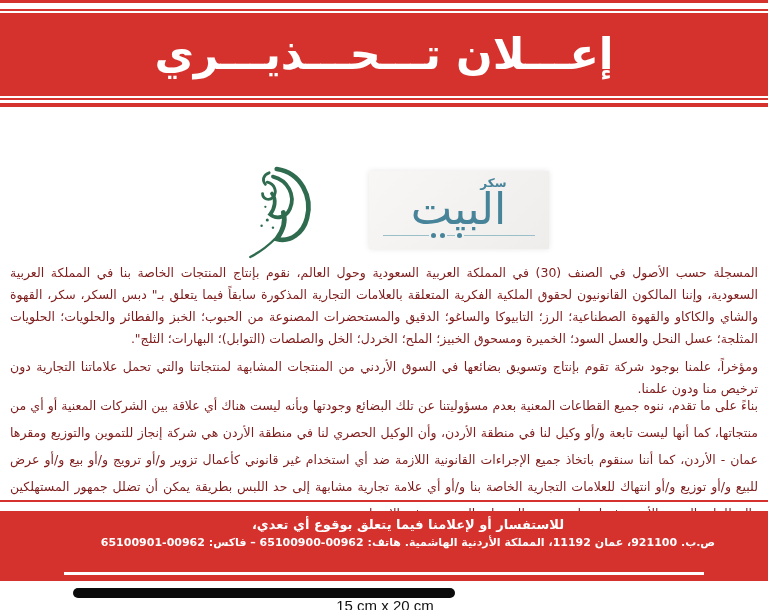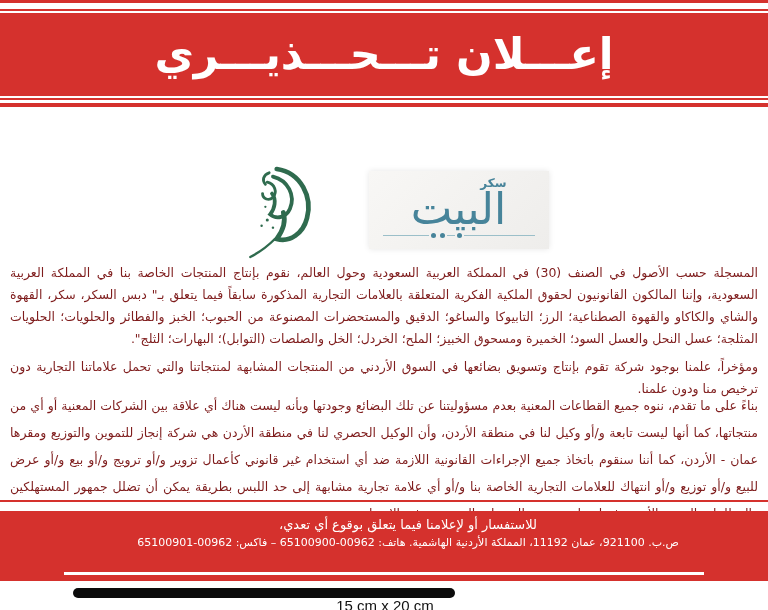--- a/index.html
+++ b/index.html
@@ -46,21 +46,21 @@
   .para{position:absolute;right:10px;left:10px;font-size:12.5px;color:#7f1d1d;
         direction:rtl;text-align:justify;}
   .p1{top:262px;line-height:22px;}
   .p2{top:356px;line-height:22px;}
   .p3{top:392px;line-height:27px;}
 
   
   .pre-footer-line{position:absolute;top:500px;right:0;left:0;height:2px;background:var(--banner-red);}
   .banner-footer{position:absolute;top:511px;right:0;left:0;height:70px;background:var(--banner-red);
                  color:#fff;text-align:center;padding-top:5px;}
-  .banner-footer p{font-weight:normal;line-height:18px;padding-left:48px;}
+  .banner-footer p{font-weight:bold;line-height:18px;padding-left:48px;}
   .f1,.f2{font-size:13px;}
   .f3{font-size:11px;}
   .footer-rule{position:absolute;bottom:6px;left:64px;right:64px;height:1px;
                border-top:2px solid #fff;border-bottom:1px solid #fff;}
 
   
   .black-bar{position:absolute;top:588px;left:73px;width:382px;height:10px;background:#0b0b0b;border-radius:5px;}
   .size-label{position:absolute;top:597px;left:300px;width:170px;text-align:center;direction:ltr;
               font-family:"Liberation Sans",sans-serif;font-size:15px;color:#111;}
 </style>

